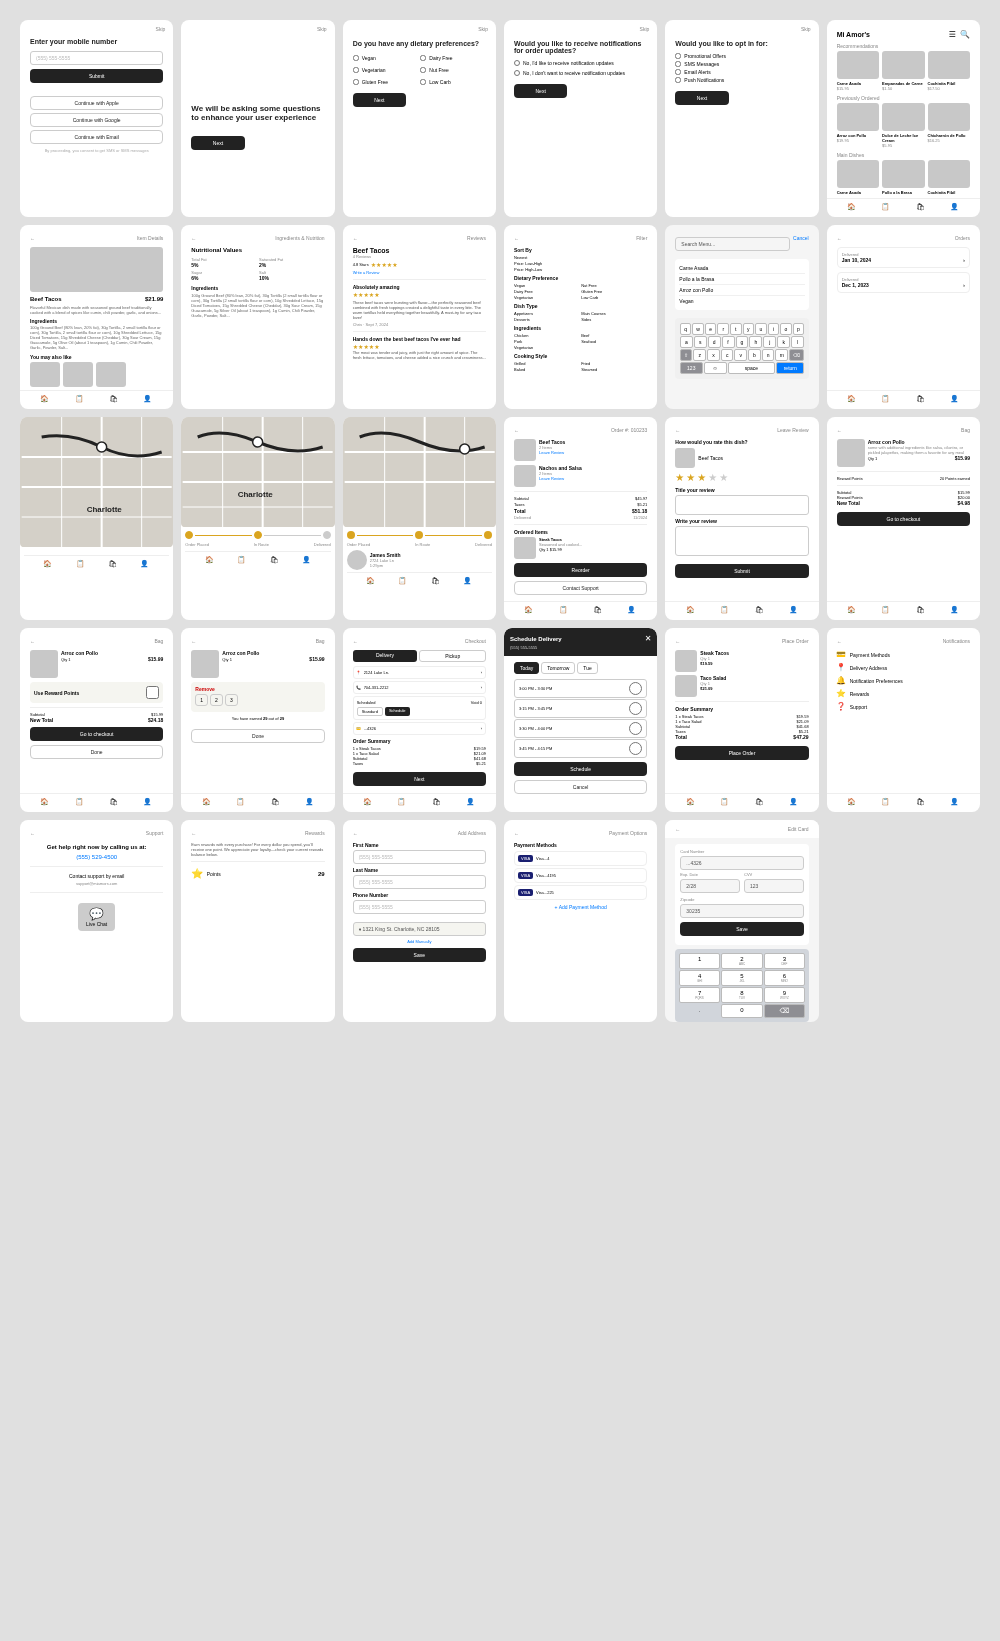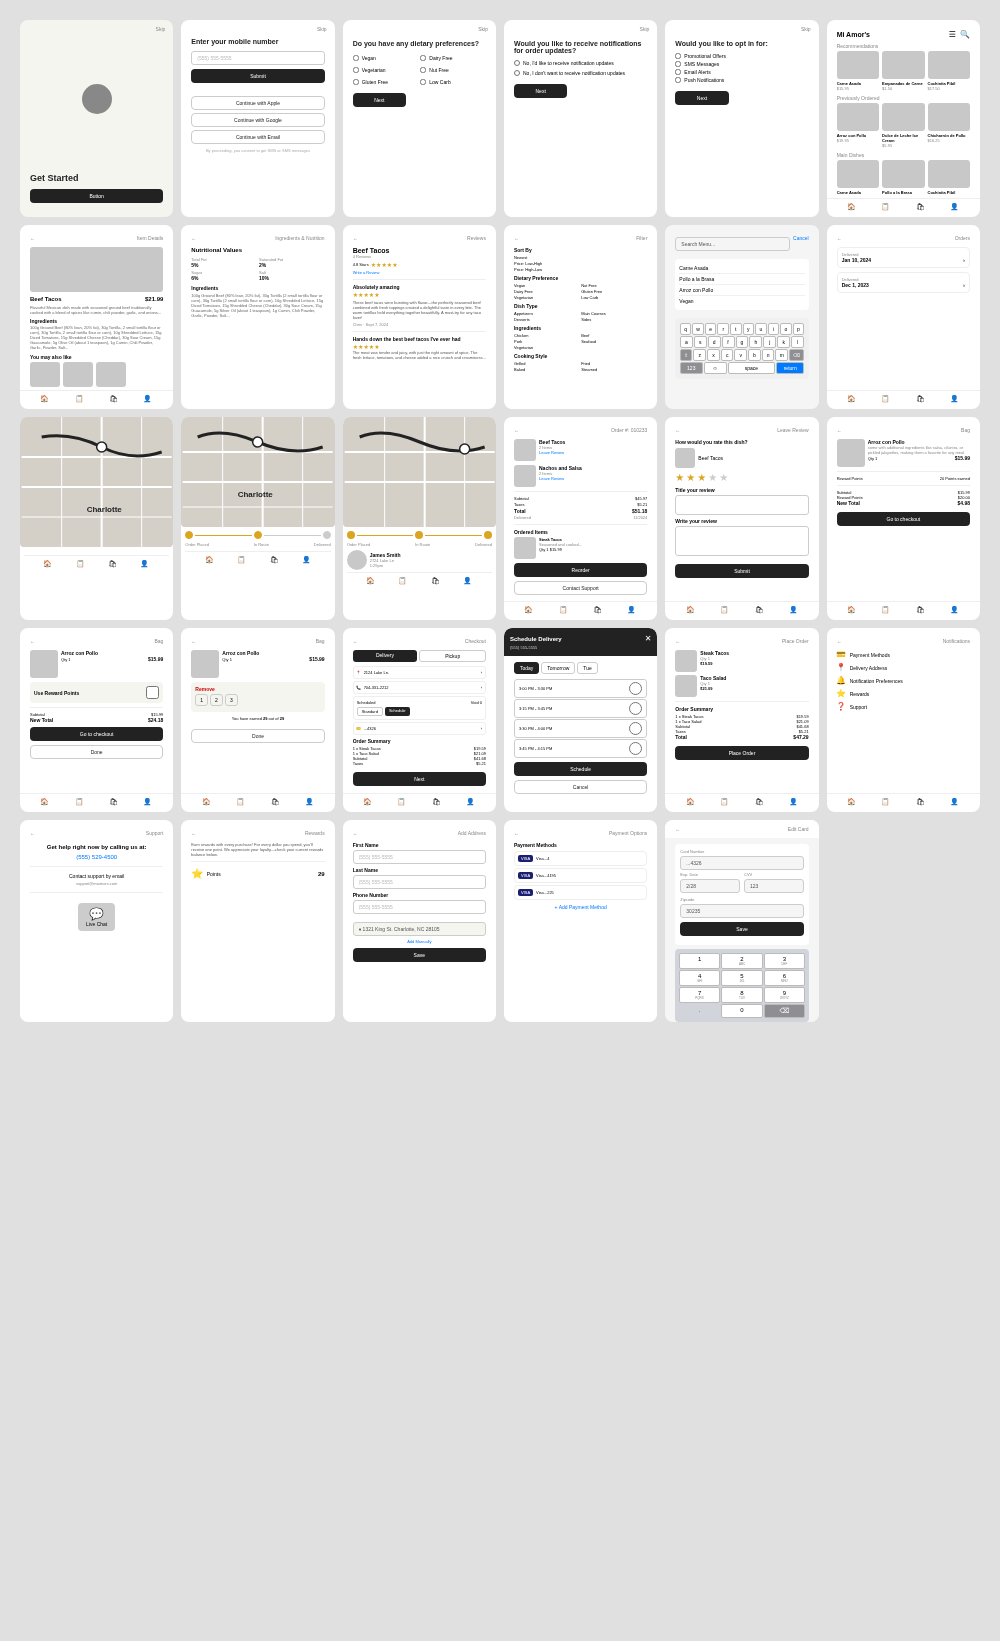--- a/index.html
+++ b/index.html
@@ -172,45 +172,38 @@
     }
 
     .key.dark { background: #8e8e93; color: #fff; }
     .key.blue { background: #007aff; color: #fff; }
   </style>
 </head>
 <body>
 
 <div class="grid-container">
 
-  <div class="screen" style="display:flex;flex-direction:column;justify-content:space-between;background:#f5f5f0;">
-    <div style="flex:1;display:flex;align-items:center;justify-content:center;">
-      <div style="text-align:center;">
-        <div style="width:30px;height:30px;background:#888;border-radius:50%;margin:0 auto 6px;"></div>
-      </div>
-    </div>
-    <div>
-      <div class="screen-title" style="font-size:9px;margin-bottom:6px;">Get Started</div>
-      <div class="btn-dark">Button</div>
-    </div>
-    <div style="position:absolute;top:6px;right:8px;font-size:5px;color:#888;">Skip</div>
-  </div>
 
   <div class="screen">
     <div style="position:absolute;top:6px;right:8px;font-size:5px;color:#888;">Skip</div>
     <div class="screen-title" style="margin-top:8px;">Enter your mobile number</div>
     <div class="input-field" style="margin:6px 0 4px;color:#bbb;">(555) 555-5555</div>
     <div class="btn-dark">Submit</div>
     <div style="height:6px;"></div>
     <div class="btn-outline">Continue with Apple</div>
     <div class="btn-outline">Continue with Google</div>
     <div class="btn-outline">Continue with Email</div>
     <div style="font-size:4px;color:#aaa;margin-top:4px;text-align:center;">By proceeding, you consent to get SMS or SMS messages</div>
   </div>
 
+  <div class="screen" style="display:flex;flex-direction:column;justify-content:center;">
+    <div style="position:absolute;top:6px;right:8px;font-size:5px;color:#888;">Skip</div>
+    <div style="font-size:8px;font-weight:600;color:#222;margin:20px 0 10px;">We will be asking some questions to enhance your user experience</div>
+    <div class="btn-dark" style="width:40%;">Next</div>
+  </div>
 
   <div class="screen">
     <div style="position:absolute;top:6px;right:8px;font-size:5px;color:#888;">Skip</div>
     <div style="font-size:7px;font-weight:700;color:#222;margin:10px 0 6px;">Do you have any dietary preferences?</div>
     <div style="display:grid;grid-template-columns:1fr 1fr;gap:2px;margin-bottom:6px;">
       <div class="checkbox-row">
           <input type="checkbox" style="">
           <span>Vegan</span>
         </div>
       <div class="checkbox-row">

